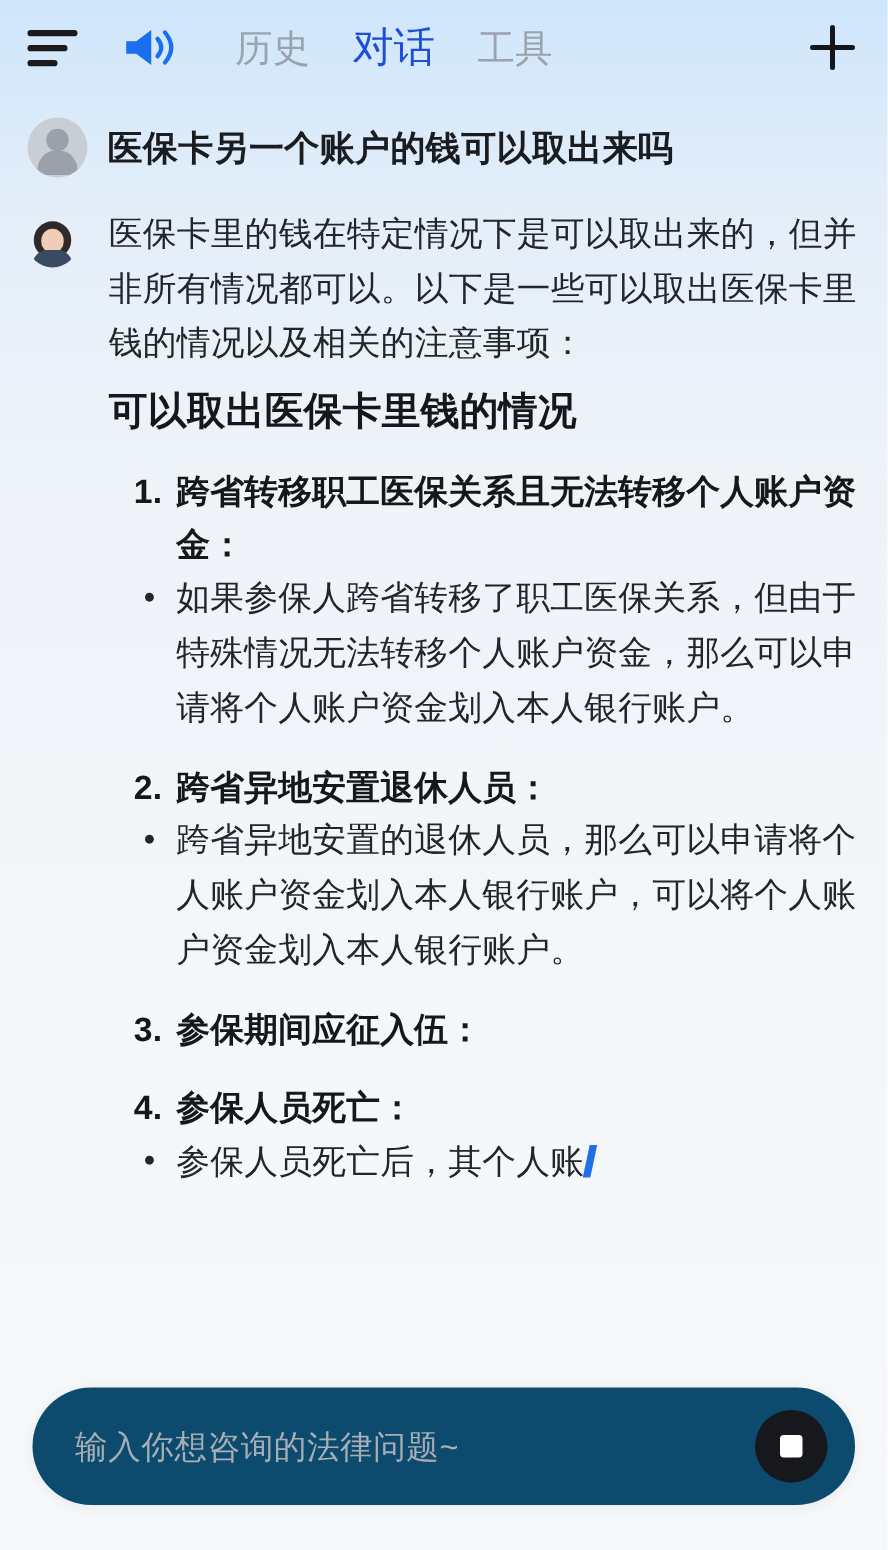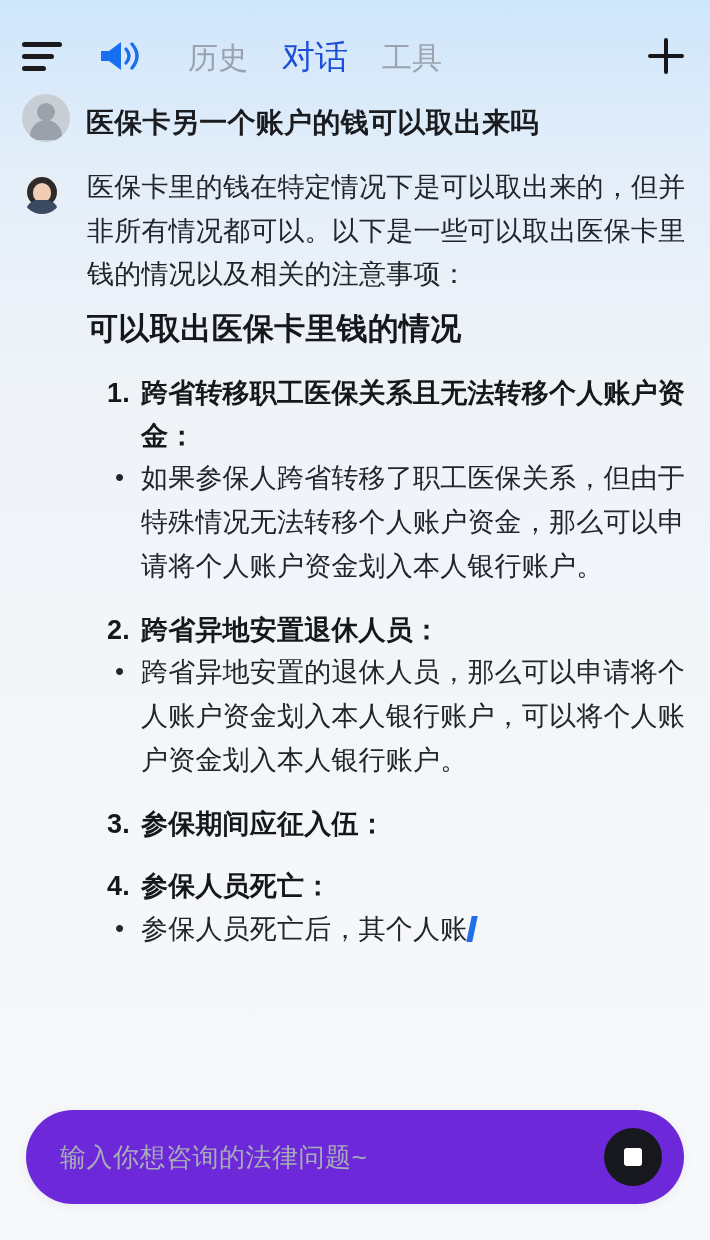--- a/index.html
+++ b/index.html
@@ -15,21 +15,20 @@
   }
 
   
   .header {
     height: 76px;
     display: flex;
     align-items: center;
     padding: 0 22px;
     gap: 0;
     position: relative;
-    margin-top: 18px;
   }
   .hamburger {
     width: 40px; height: 30px;
     display: flex; flex-direction: column; justify-content: center; gap: 7px;
     cursor: pointer;
     flex: none;
   }
   .hamburger span { display: block; height: 5px; border-radius: 3px; background: #1b1b1f; }
   .hamburger span:nth-child(1) { width: 40px; }
   .hamburger span:nth-child(2) { width: 32px; }
@@ -84,21 +83,21 @@
     position: absolute;
     top: 76px;
     left: 0; right: 0;
     bottom: 132px;
     overflow: hidden;
     padding: 16px 22px 0 22px;
   }
 
   .user-row {
     display: flex;
-    align-items: flex-end;
+    align-items: center;
     gap: 16px;
     margin-bottom: 24px;
   }
   .avatar-user {
     width: 48px; height: 48px; border-radius: 50%;
     background: #c9cdd4;
     flex: none;
     position: relative;
     overflow: hidden;
     margin-top: 2px;
@@ -226,21 +225,21 @@
     margin-left: 2px;
   }
 
   
   .inputbar {
     position: absolute;
     left: 26px;
     right: 26px;
     bottom: 36px;
     height: 94px;
-    background: #6d28d9;
+    background: #0c4a6e;
     border-radius: 47px;
     display: flex;
     align-items: center;
     padding: 0 22px 0 34px;
     box-shadow: 0 2px 10px rgba(30,50,80,0.07);
   }
   .input-placeholder {
     flex: 1;
     font-size: 26px;
     color: #a7adb6;

